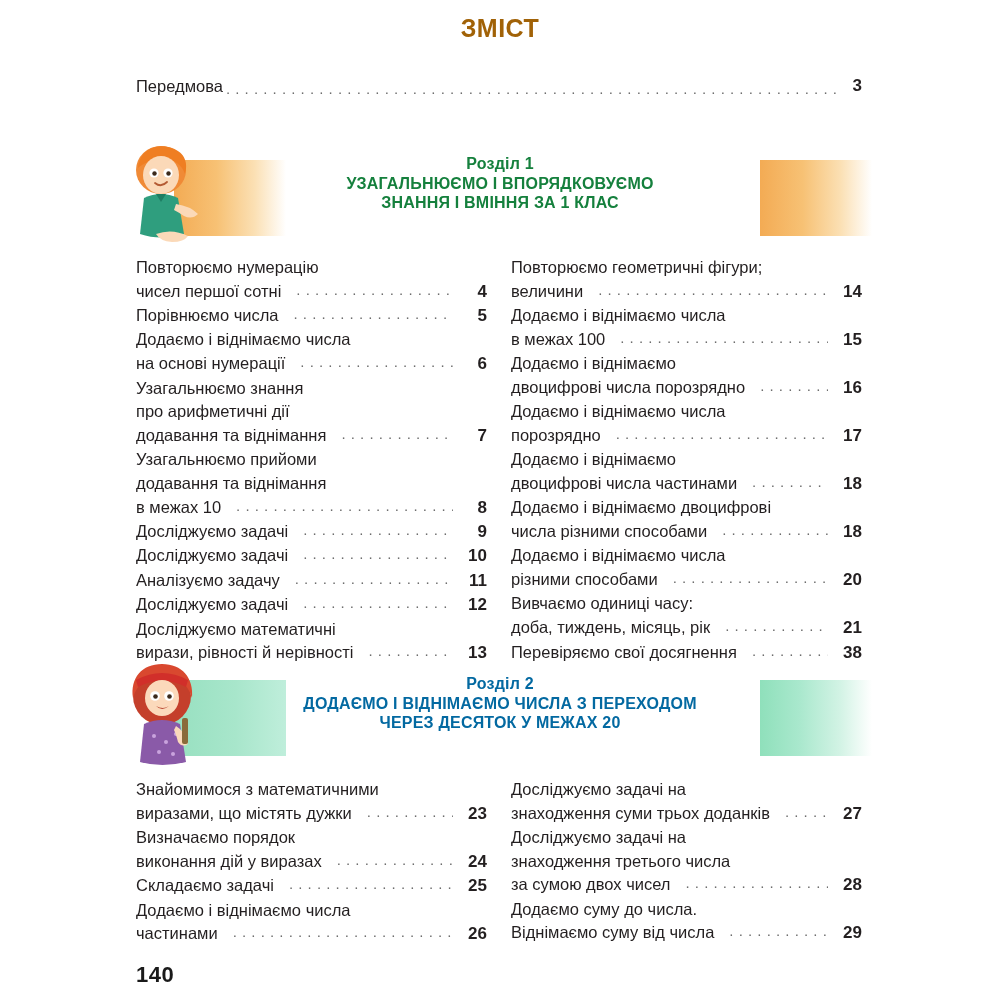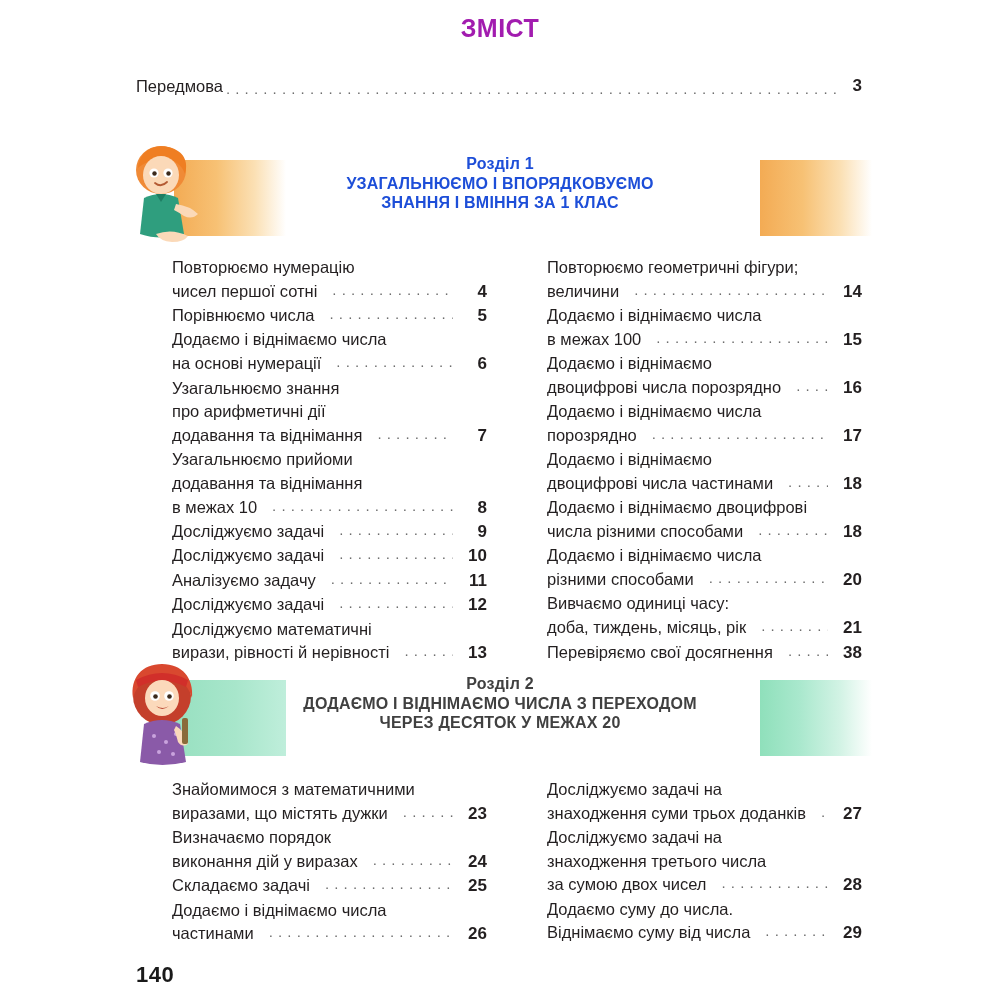--- a/index.html
+++ b/index.html
@@ -24,21 +24,21 @@
   
   .page-title {
     position: absolute;
     top: 14px;
     left: 0;
     width: 1000px;
     text-align: center;
     font-size: 25px;
     font-weight: bold;
     letter-spacing: 0.5px;
-    color: #a21caf;
+    color: #a16207;
   }
 
   
   .preface-row {
     position: absolute;
     top: 76px;
     left: 136px;
     width: 726px;
     display: flex;
     align-items: flex-end;
@@ -127,34 +127,33 @@
   .heading .h-num {
     display: block;
     font-size: 16px;
     letter-spacing: 0.2px;
   }
   .heading .h-line {
     display: block;
     font-size: 16px;
     letter-spacing: 0.2px;
   }
-  .banner-1 .heading { color: #1d4ed8; }
-  .banner-2 .heading { color: #404040; }
+  .banner-1 .heading { color: #15803d; }
+  .banner-2 .heading { color: #0369a1; }
 
   
   .columns {
     position: absolute;
     left: 136px;
     width: 726px;
     display: flex;
     gap: 24px;
   }
   .col {
     width: 351px;
-    margin-left: 36px;
   }
   .entry {
     font-size: 16.5px;
     line-height: 1.435;
   }
   .entry .line-plain {
     white-space: nowrap;
   }
   .entry .line-last {
     display: flex;

